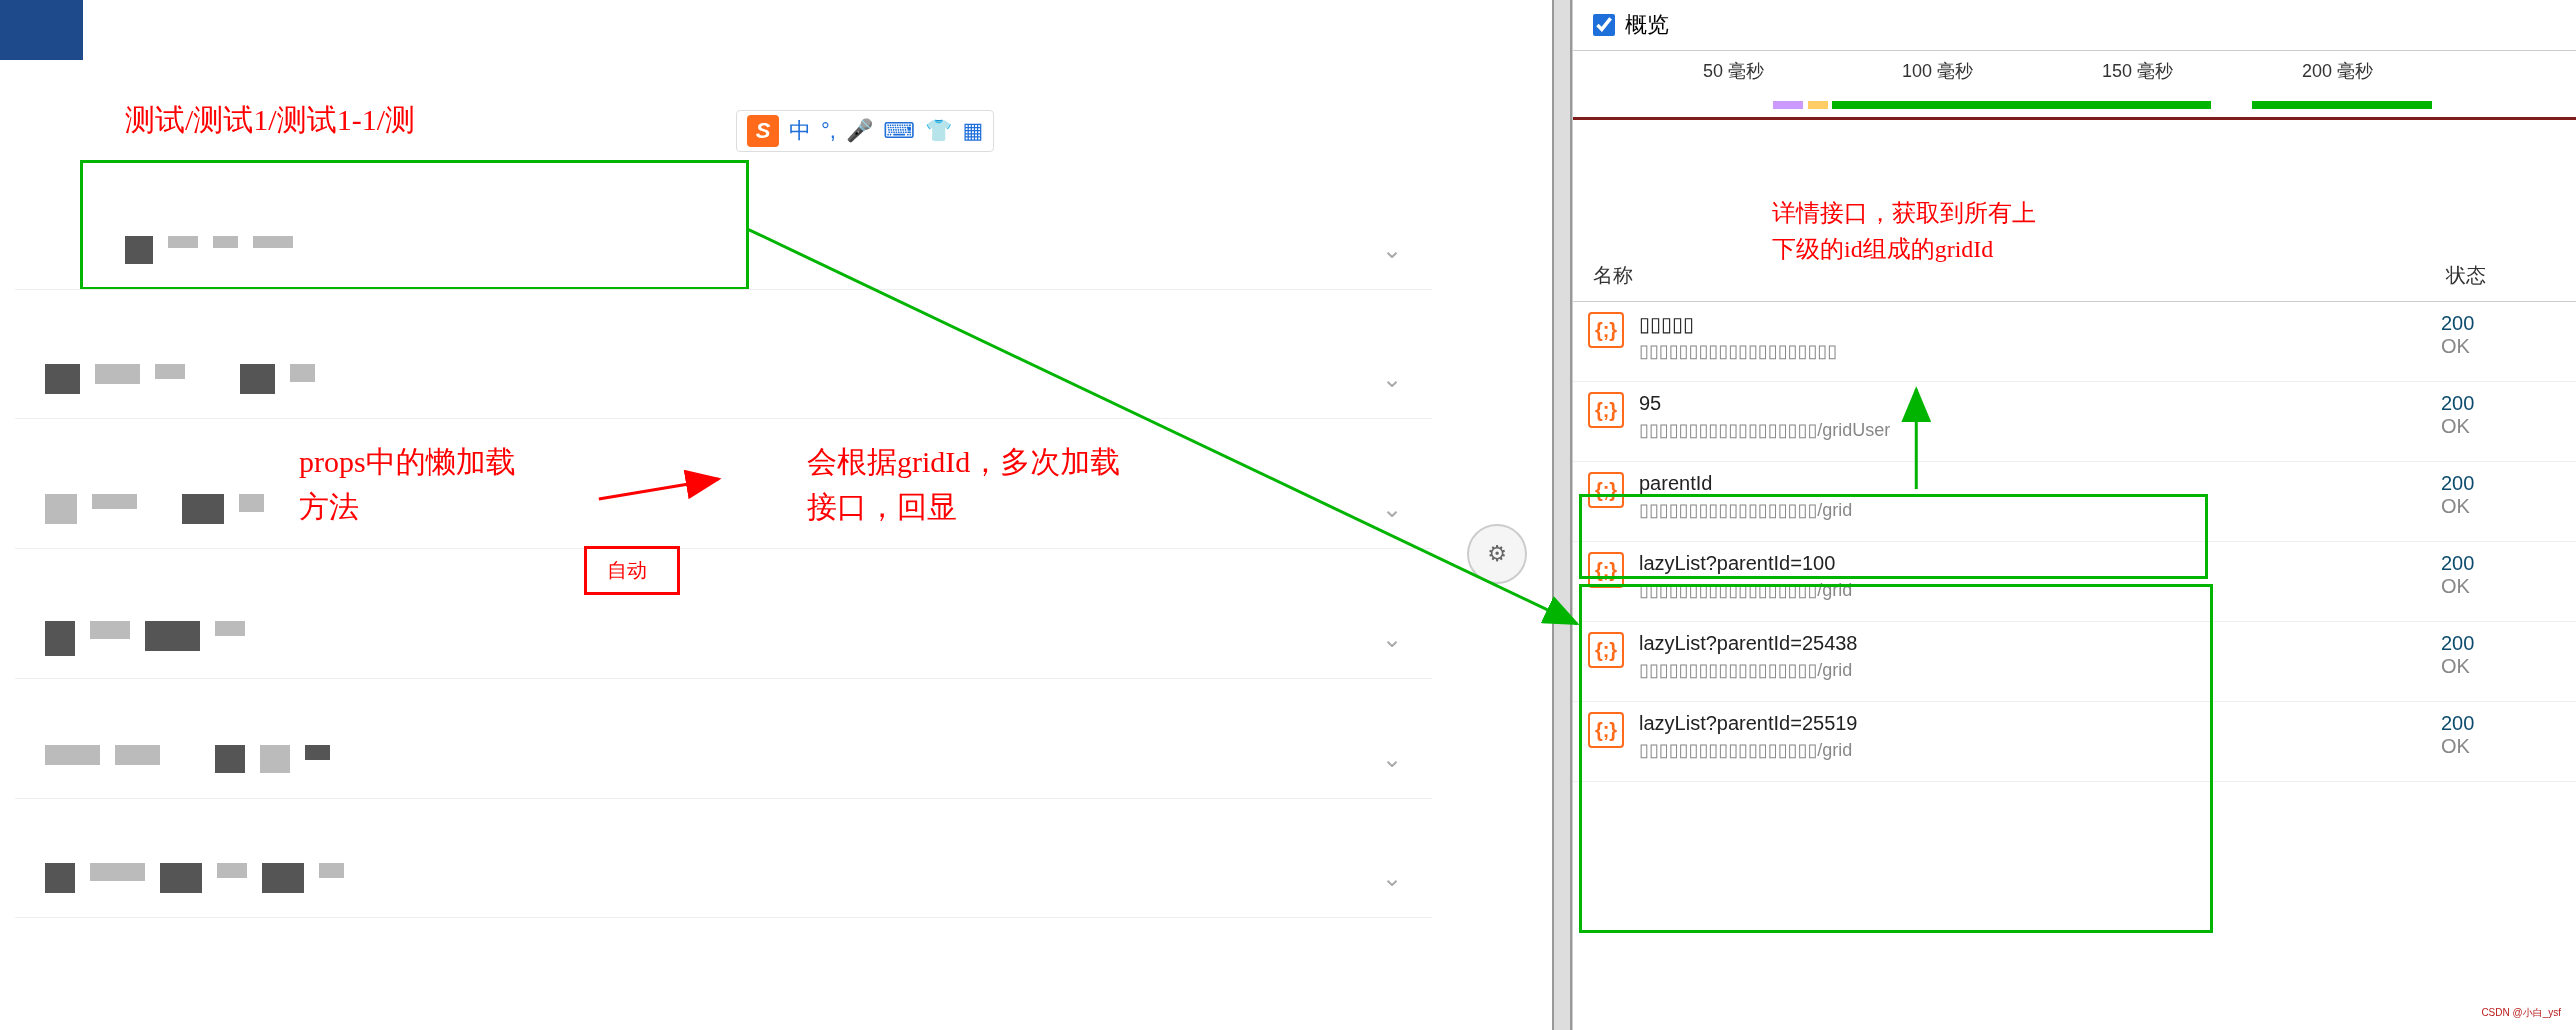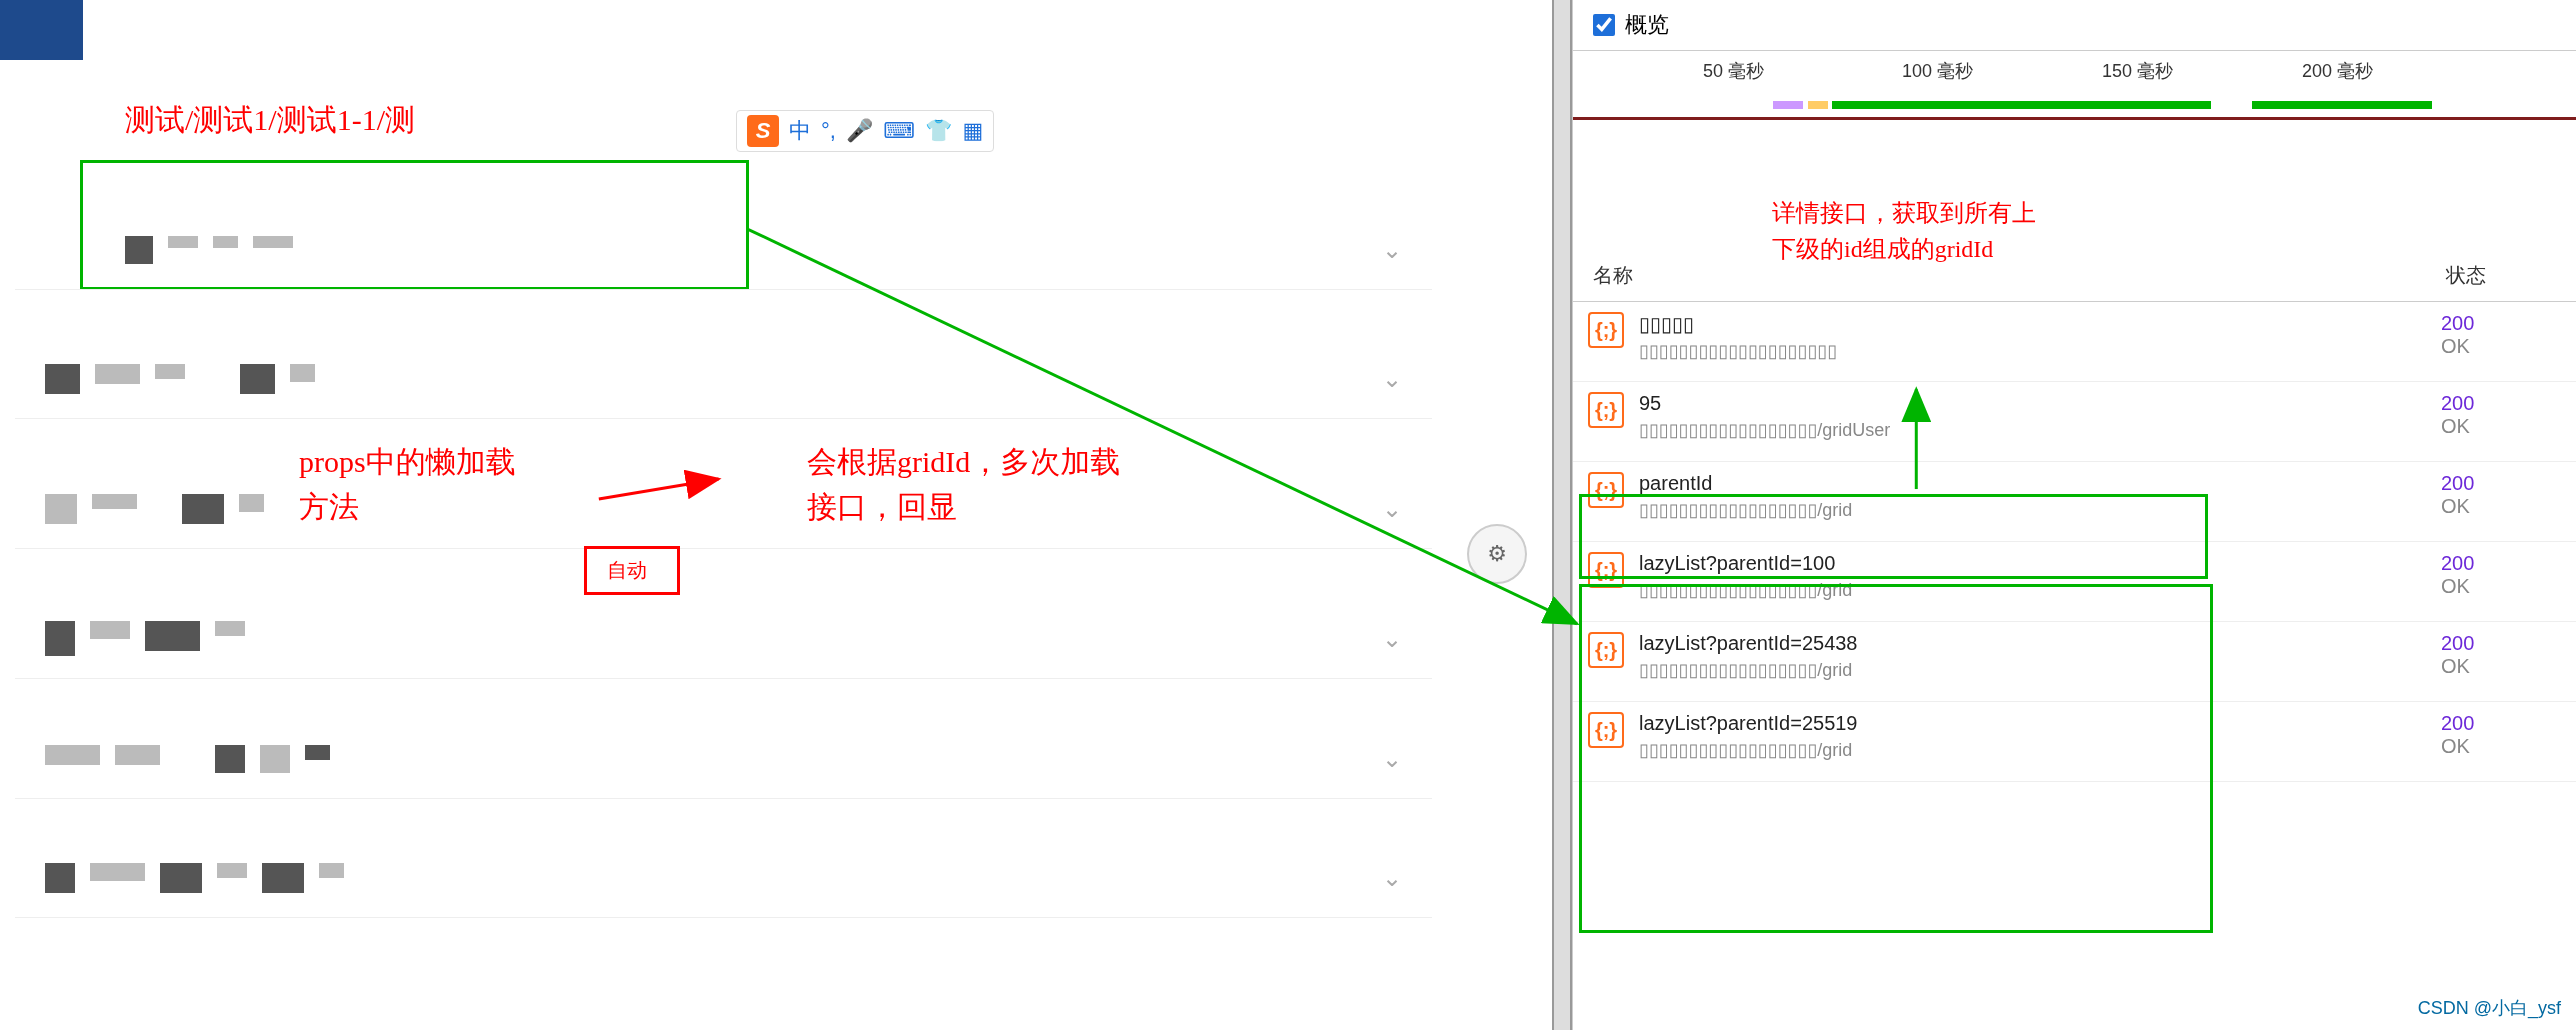--- a/index.html
+++ b/index.html
@@ -47,33 +47,33 @@
 .devtools-header { display: flex; border-bottom: 1px solid #ccc; font-size: 20px; color: #333; }
 .dh-name { flex: 1; padding: 12px 20px; }
 .dh-status { width: 140px; padding: 12px 10px; }
 
 .net-row { display: flex; align-items: flex-start; border-bottom: 1px solid #eee; padding: 10px 15px; min-height: 80px; }
 .net-icon { width: 36px; height: 36px; border: 2px solid #ff6b1a; border-radius: 4px; color: #ff6b1a; display: flex; align-items: center; justify-content: center; font-weight: bold; font-size: 20px; margin-right: 15px; flex-shrink: 0; }
 .net-info { flex: 1; overflow: hidden; }
 .net-name { font-size: 20px; color: #222; margin-bottom: 4px; }
 .net-url { font-size: 18px; color: #888; }
 .net-status { width: 120px; font-size: 20px; }
-.net-status .code { color: #6d28d9; }
+.net-status .code { color: #0c4a6e; }
 .net-status .ok { color: #888; }
 
 
 .green-box-r1 { position: absolute; border: 3px solid #00b400; pointer-events: none; }
 
 
 .red-note-right { position: absolute; color: red; font-size: 24px; font-family: "SimSun", serif; line-height: 1.5; }
 
 
 .arrow-svg { position: absolute; pointer-events: none; }
 
-.watermark { position: absolute; right: 15px; bottom: 10px; font-size: 18px; color: #0369a1; }
+.watermark { position: absolute; right: 15px; bottom: 10px; font-size: 10px; color: #b91c1c; }
 </style>
 </head>
 <body>
 
 <div class="left-panel">
   <div class="top-bar"></div>
   <div class="close-x">×</div>
 
   <div class="modal-area">
     <div class="breadcrumb-text">测试/测试1/测试1-1/测</div>

